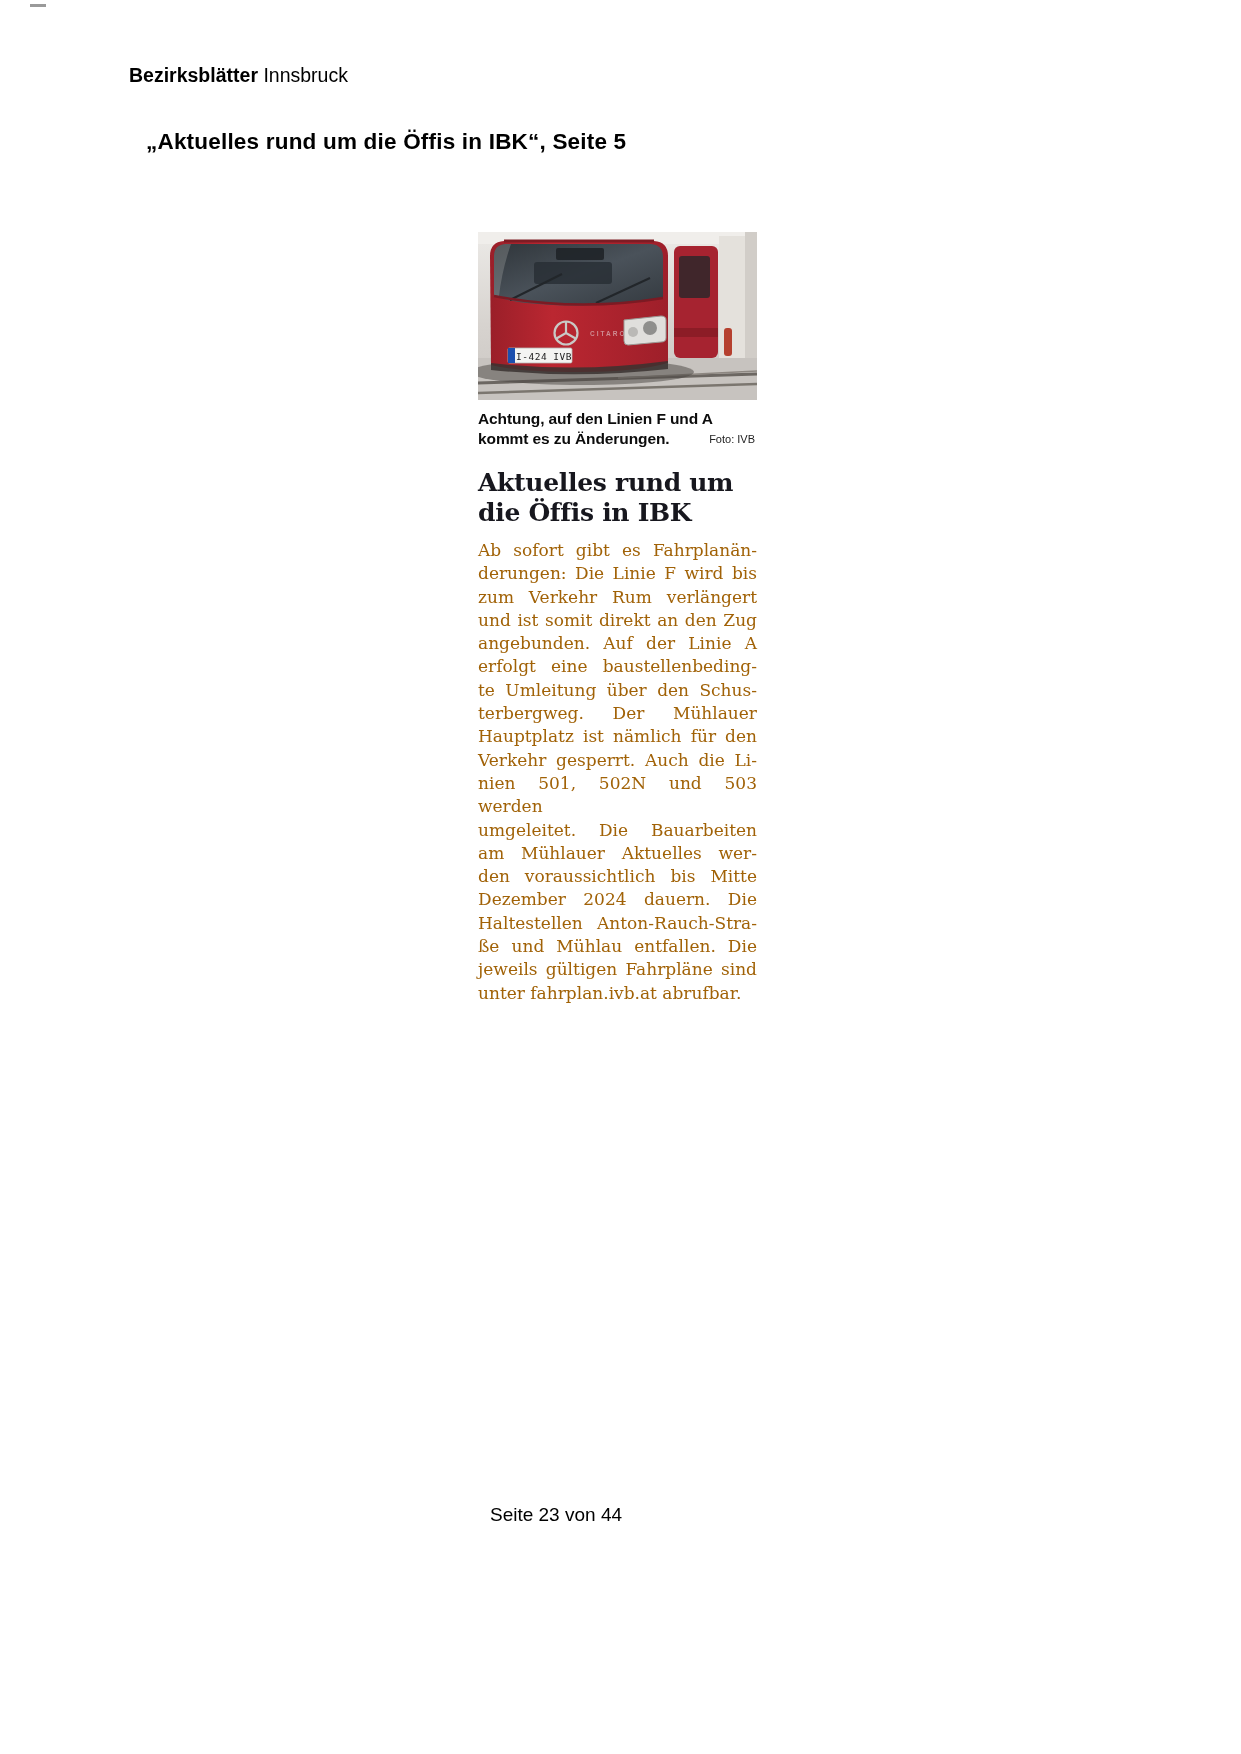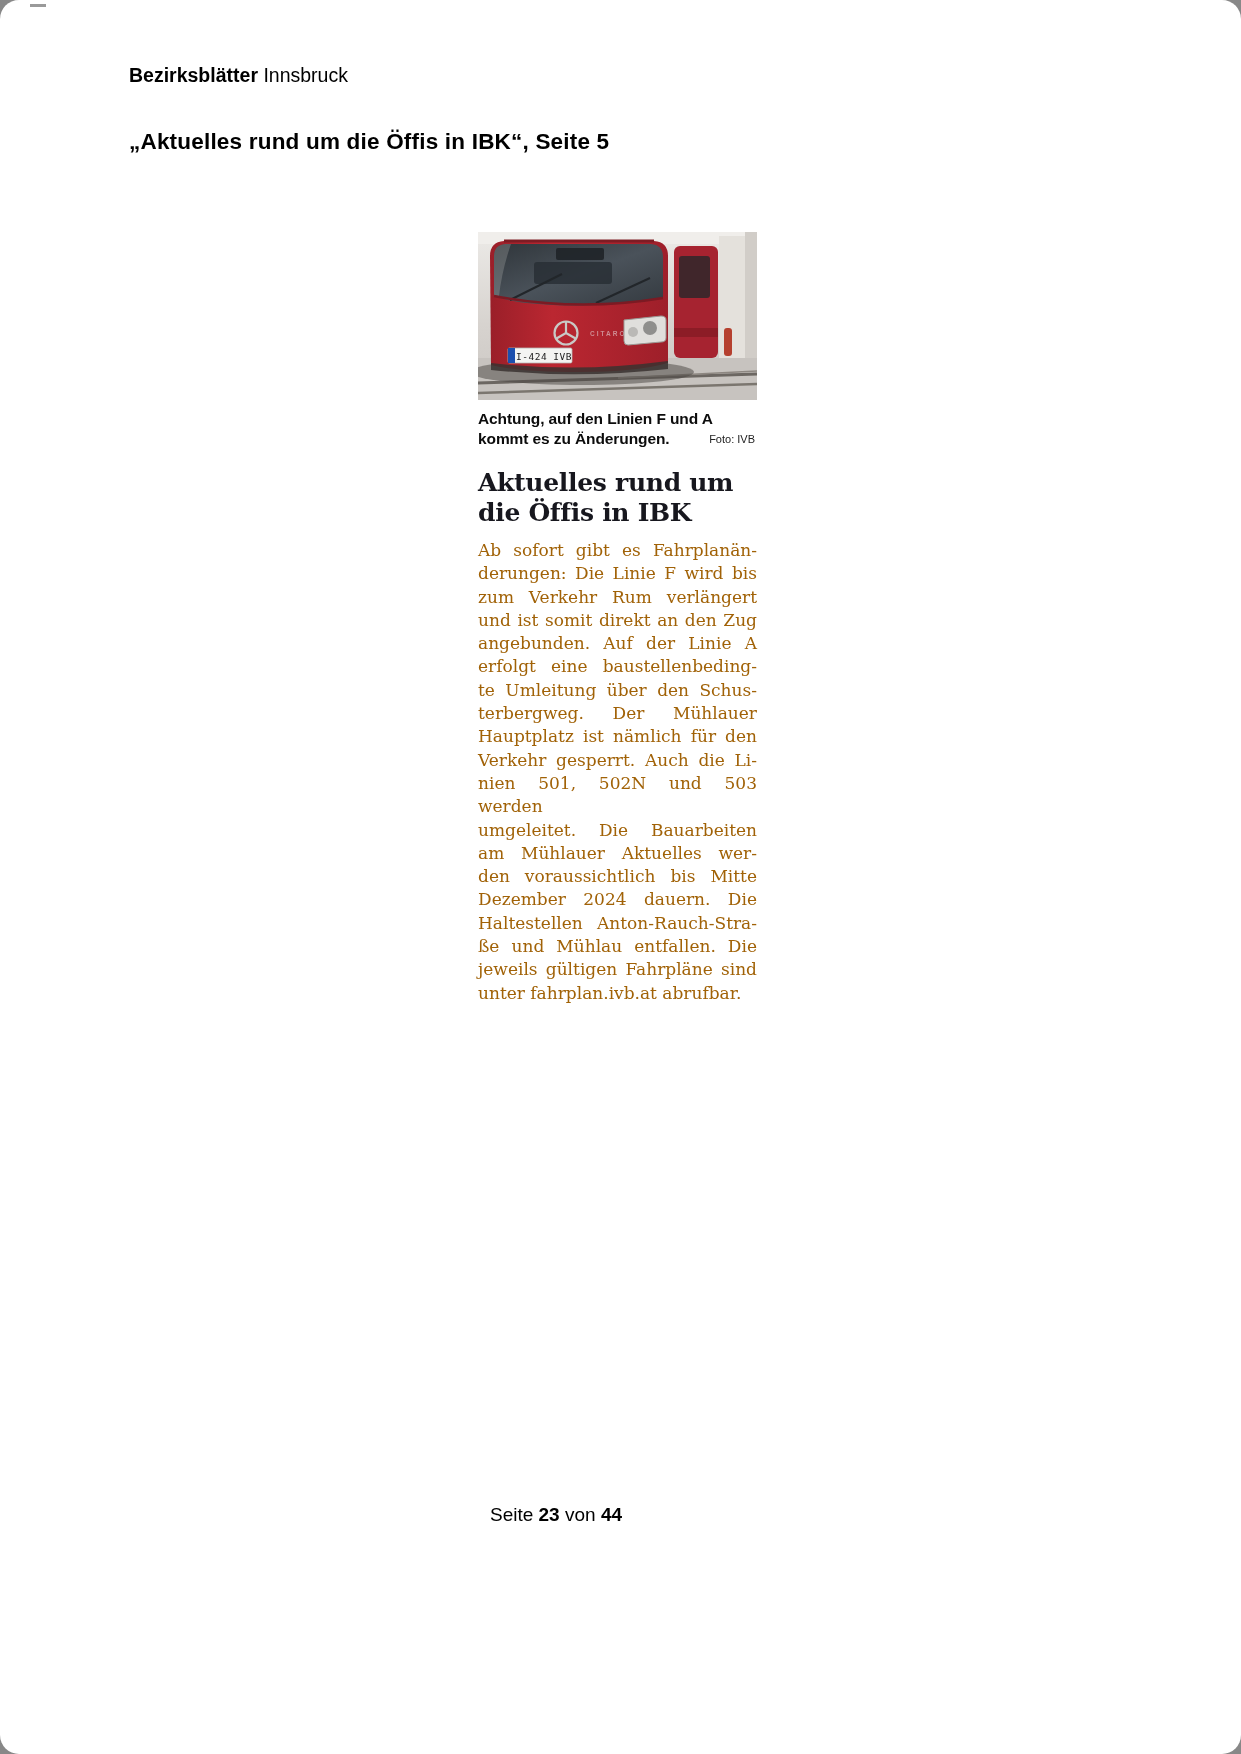--- a/index.html
+++ b/index.html
@@ -5,33 +5,32 @@
   html, body { margin: 0; padding: 0; background: #888; }
   .page {
     position: relative;
     width: 1241px;
     height: 1754px;
     background: #ffffff;
     margin: 0 auto;
     font-family: "Liberation Sans", sans-serif;
     color: #000;
     overflow: hidden;
-    border-radius: 19px;
   }
   .scan-artifact {
     position: absolute; left: 30px; top: 4px;
     width: 16px; height: 3px; background: #9a9a9a;
   }
   .doc-header {
     position: absolute; left: 129px; top: 63px;
     font-size: 19.5px; line-height: 24px; color: #000;
   }
   .doc-header .pub { font-weight: 700; }
   .doc-title {
-    position: absolute; left: 129px; top: 129px;
+    position: absolute; left: 146px; top: 129px;
     font-size: 22.5px; font-weight: 700; letter-spacing: 0.2px; color: #000;
   }
   .clipping {
     position: absolute; left: 478px; top: 232px; width: 279px;
   }
   .photo { display: block; width: 279px; height: 168px; }
   .caption {
     margin-top: 9px;
     font-weight: 700;
     font-size: 15.5px;
@@ -59,21 +58,21 @@
     font-size: 17px;
     line-height: 23.3px;
     color: #a16207;
   }
   .body-line { text-align: justify; text-align-last: justify; }
   .body-line.last { text-align-last: left; }
   .doc-footer {
     position: absolute; top: 1504px; left: 0; width: 1112px;
     text-align: center; font-size: 19px; color: #000;
   }
-  .doc-footer .b { font-weight: 700; }
+  .doc-footer .b { font-weight: 400; }
 </style>
 </head>
 <body>
 
 <div class="page">
 
   <div class="scan-artifact"></div>
 
   <div class="doc-header">
     <span class="pub">Bezirksblätter</span>

